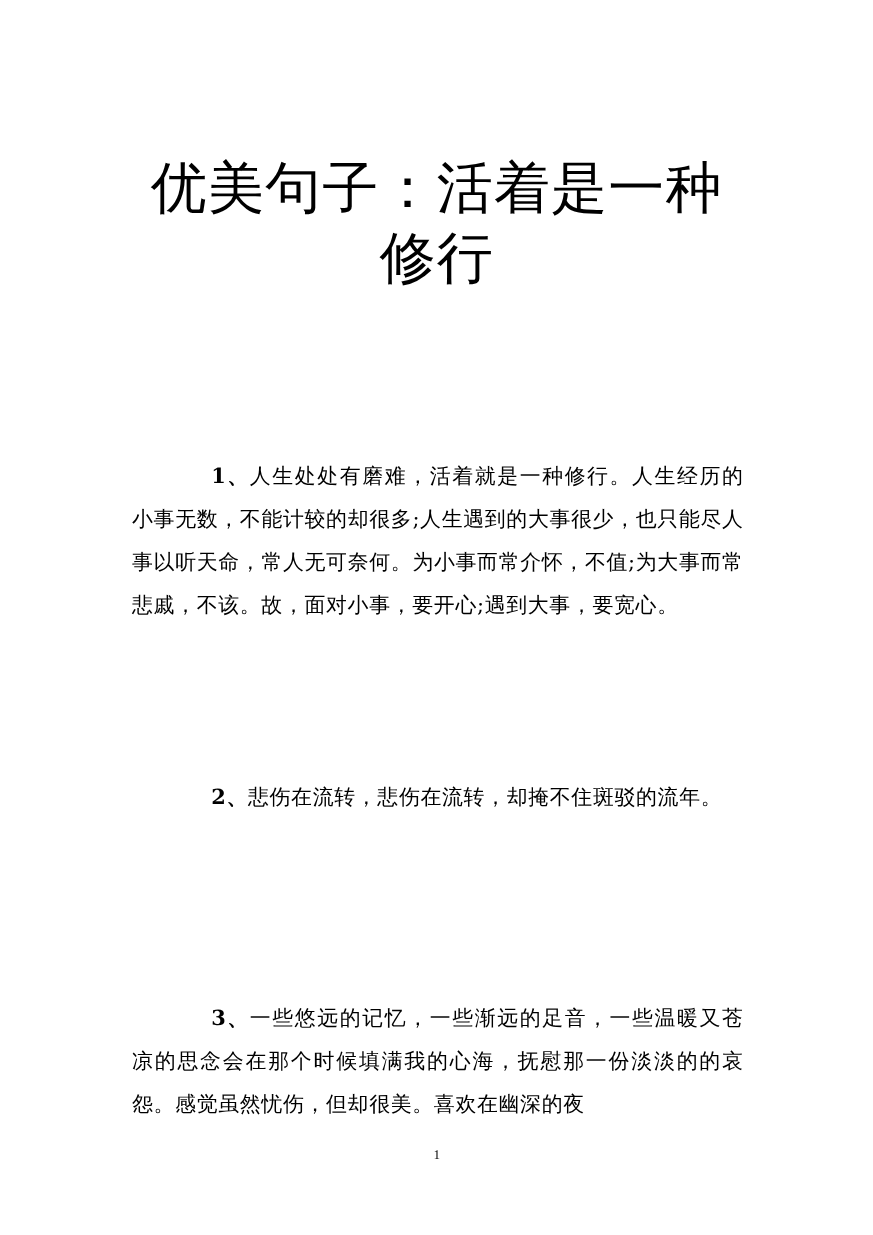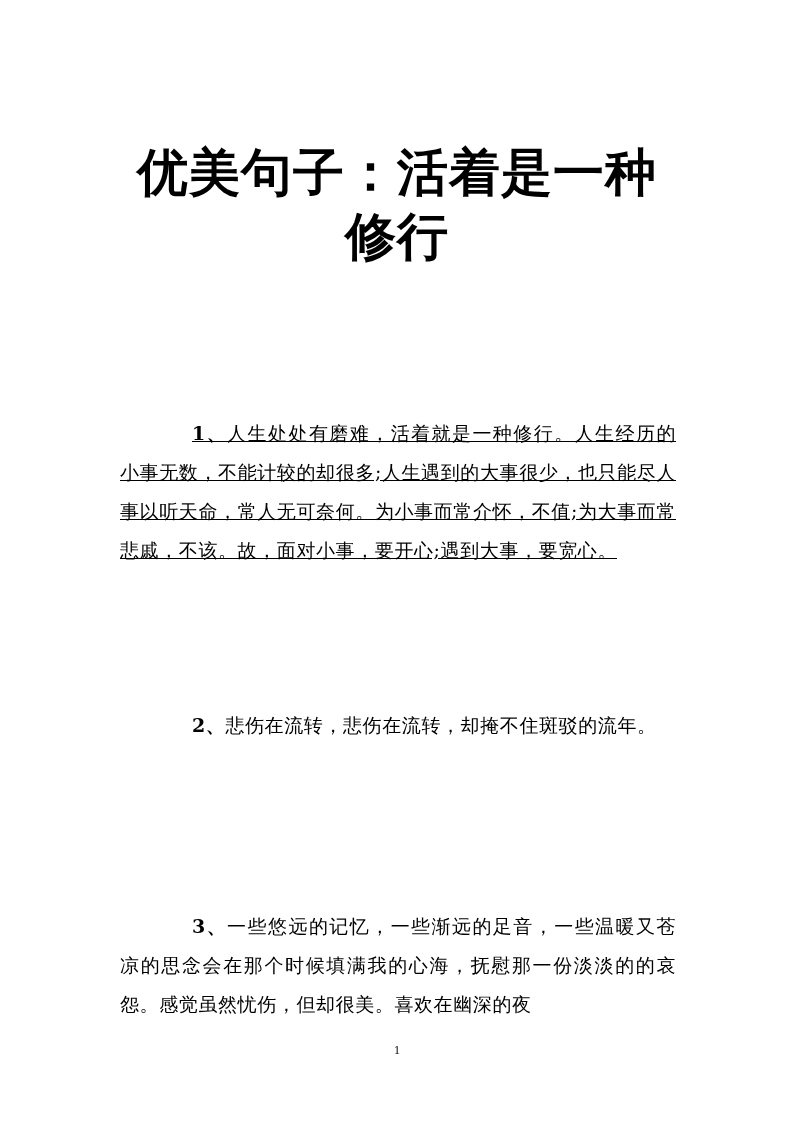--- a/index.html
+++ b/index.html
@@ -16,39 +16,39 @@
       font-family: "DejaVu Serif", "Liberation Serif", serif;
     }
     .title {
       position: absolute;
       left: 120px;
       top: 140px;
       width: 554px;
       text-align: center;
       font-size: 51px;
       line-height: 64px;
-      font-weight: bold;
+      font-weight: normal;
       margin: 0;
       letter-spacing: 1px;
     }
     .para {
       position: absolute;
       left: 120px;
       width: 556px;
       font-size: 19px;
       line-height: 39px;
       margin: 0;
       text-indent: 72px;
       letter-spacing: 0.6px;
       text-align: justify;
     }
     .para .num {
       font-weight: bold;
     }
-    #p1 { top: 414px; text-decoration: underline; }
+    #p1 { top: 414px; }
     #p2 { top: 706px; }
     #p3 { top: 876px; margin-top: 31px; }
     .page-number {
       position: absolute;
       left: 0;
       width: 794px;
       top: 1043px;
       text-align: center;
       font-size: 12px;
       line-height: 14px;

